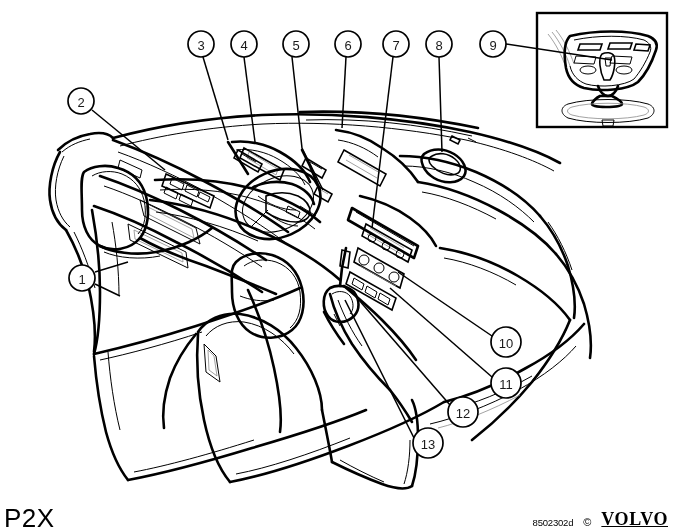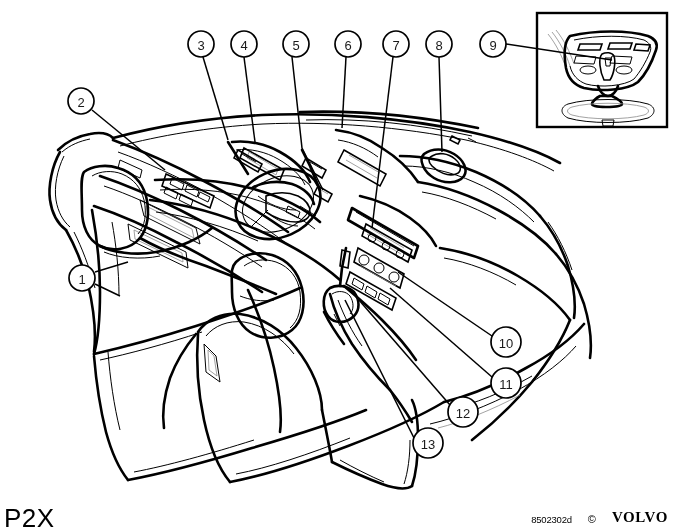--- a/index.html
+++ b/index.html
@@ -10,25 +10,25 @@
   .ln{fill:none;stroke:#000;stroke-width:1;}
   .ln-thin{fill:none;stroke:#8a8a8a;stroke-width:0.8;}
   .ln-med{fill:none;stroke:#000;stroke-width:1.6;}
   .ln-bold{fill:none;stroke:#000;stroke-width:2.6;stroke-linejoin:round;stroke-linecap:round;}
   .leader{fill:none;stroke:#000;stroke-width:1.5;}
   .callout-c{fill:#ffffff;stroke:#000;stroke-width:1.7;}
   .callout-t{font-family:"Liberation Sans",sans-serif;font-size:13px;fill:#1a1a1a;
              text-anchor:middle;dominant-baseline:central;}
   .inset-box{fill:#ffffff;stroke:#000;stroke-width:2.4;}
   #label-p2x{position:absolute;left:4px;top:503px;font-size:26px;letter-spacing:0.5px;}
-  #footer-right{position:absolute;right:6px;top:510px;display:flex;align-items:flex-end;gap:16px;}
+  #footer-right{position:absolute;right:6px;top:510px;display:flex;align-items:flex-end;gap:10px;}
   #doc-num{font-size:9.5px;letter-spacing:-0.2px;}
   #copy-mark{font-size:11px;line-height:1;}
-  #volvo-word{font-family:"Liberation Serif",serif;font-weight:bold;font-size:15px;
-               letter-spacing:0.6px;line-height:1;}
+  #volvo-word{font-family:"Liberation Serif",serif;font-weight:bold;font-size:18px;
+               letter-spacing:0.6px;line-height:1;text-decoration:underline;}
 </style>
 </head>
 <body>
 
 <div id="stage">
 <svg width="674" height="532" viewBox="0 0 674 532" xmlns="http://www.w3.org/2000/svg">
 
   <g>
     <path class="ln-bold" d="M 113 138 C 150 128 205 118 262 115 C 330 112 405 118 470 132
                              C 510 141 540 152 560 163"></path>

